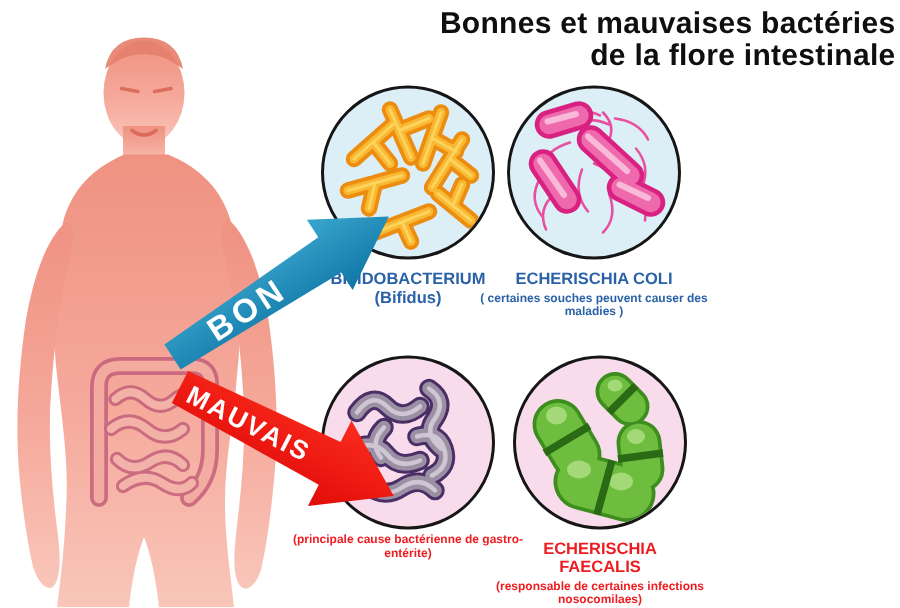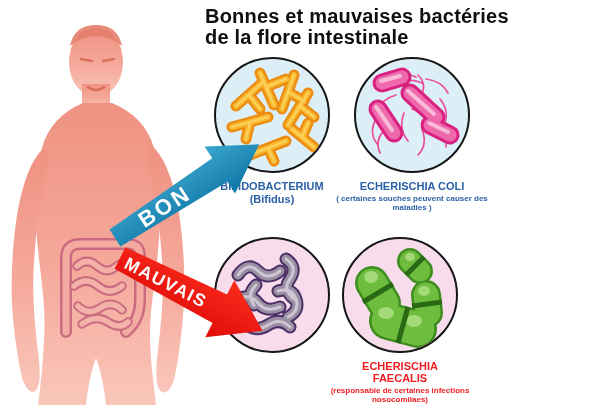--- a/index.html
+++ b/index.html
@@ -1,33 +1,33 @@
 <!DOCTYPE html>
 <html><head>
 <meta charset="utf-8">
 <style>
   html,body{margin:0;padding:0;background:#fff;}
   .stage{position:relative;width:600px;height:405px;background:#ffffff;overflow:hidden;
          font-family:"Liberation Sans", sans-serif;}
-  .title{position:absolute;left:205px;top:6px;width:392px;text-align:left;
+  .title{position:absolute;left:205px;top:6px;width:392px;text-align:right;
          font-weight:bold;font-size:20px;line-height:21px;color:#0f0f0f;letter-spacing:.2px;}
   .title span{display:block;}
   .card{position:absolute;width:160px;text-align:center;}
   .circle{width:116px;height:116px;border-radius:50%;border:2px solid #161616;
           margin:0 auto;box-sizing:border-box;overflow:hidden;}
   .good .circle{background:#dceef6;}
   .bad  .circle{background:#f9dcec;}
   .icon{width:112px;height:112px;display:block;margin:0 auto;}
   .name{font-size:11px;font-weight:bold;line-height:12px;margin-top:7px;}
   .sub{font-size:8px;font-weight:bold;line-height:9px;margin-top:2px;}
   .sub.big{font-size:11px;line-height:12px;margin-top:1px;}
   .name.narrow{max-width:112px;margin-left:auto;margin-right:auto;}
   .good .name,.good .sub{color:#2b62a7;}
   .bad  .name,.bad  .sub{color:#ee1c20;}
-  .c1{left:192px;top:57px}.c2{left:332px;top:57px}.c3{left:440px;top:57px}
+  .c1{left:192px;top:57px}.c2{left:316px;top:57px}.c3{left:440px;top:57px}
   .c4{left:192px;top:237px}.c5{left:320px;top:237px}.c6{left:440px;top:237px}
   .body-svg{position:absolute;left:0;top:0;}
   .arrows-svg{position:absolute;left:0;top:0;pointer-events:none;}
   .arrow-text{font-family:"Liberation Sans", sans-serif;font-weight:bold;fill:#ffffff;}
 </style>
 </head>
 <body>
 
 <div class="stage">
 
@@ -107,20 +107,21 @@
   <div class="card bad c4">
     <div class="circle">
       <svg class="icon" viewBox="0 0 112 112">
         <g fill="none" stroke-linecap="round">
           <path d="M22,36 q10,-14 20,-4 q10,10 22,0 M70,20 q12,8 4,20 q-8,10 4,20 M20,60 q14,-6 22,4 q8,10 22,4 M28,84 q12,10 24,2 q12,-8 22,2 M62,52 q14,-4 18,8 q4,12 -8,18 M40,46 q-10,10 -2,20" stroke="#4a2f66" stroke-width="13"></path>
           <path d="M22,36 q10,-14 20,-4 q10,10 22,0 M70,20 q12,8 4,20 q-8,10 4,20 M20,60 q14,-6 22,4 q8,10 22,4 M28,84 q12,10 24,2 q12,-8 22,2 M62,52 q14,-4 18,8 q4,12 -8,18 M40,46 q-10,10 -2,20" stroke="#9b8fa3" stroke-width="9"></path>
           <path d="M22,36 q10,-14 20,-4 q10,10 22,0 M70,20 q12,8 4,20 q-8,10 4,20 M20,60 q14,-6 22,4 q8,10 22,4 M28,84 q12,10 24,2 q12,-8 22,2 M62,52 q14,-4 18,8 q4,12 -8,18 M40,46 q-10,10 -2,20" stroke="#cfc6d4" stroke-width="3"></path>
         </g>
       </svg>
     </div>
+    <div class="sub">(principale cause bactérienne de gastro-entérite)</div>
   </div>
 
   <div class="card bad c5">
     <div class="circle">
       <svg class="icon" viewBox="0 0 112 112">
         <g fill="none" stroke-linecap="round">
           <path d="M44,82 L74,90" stroke="#3e8d1f" stroke-width="38"></path>
           <path d="M28,44 L40,64" stroke="#3e8d1f" stroke-width="34"></path>
           <path d="M66,22 L76,32" stroke="#3e8d1f" stroke-width="26"></path>
           <path d="M82,56 L84,74" stroke="#3e8d1f" stroke-width="30"></path>

